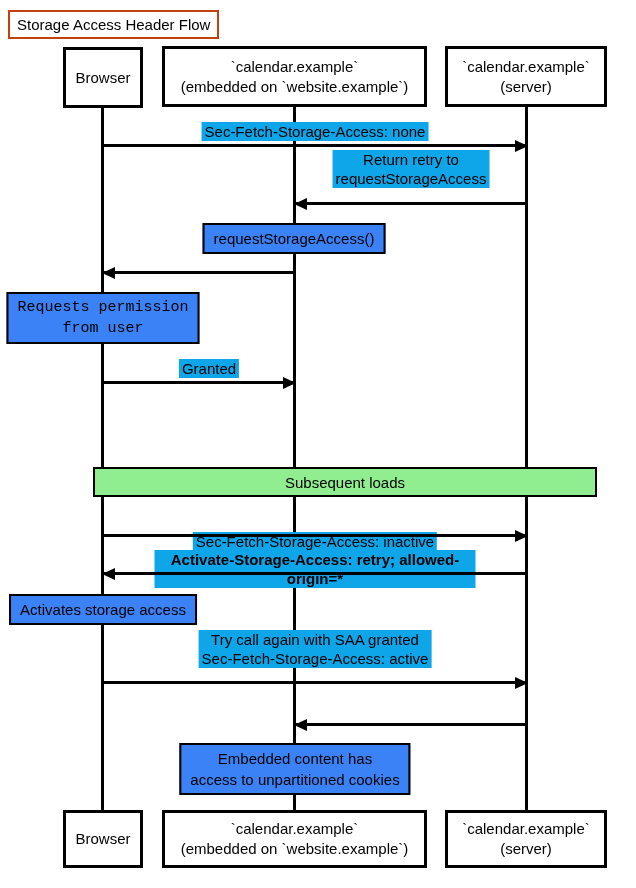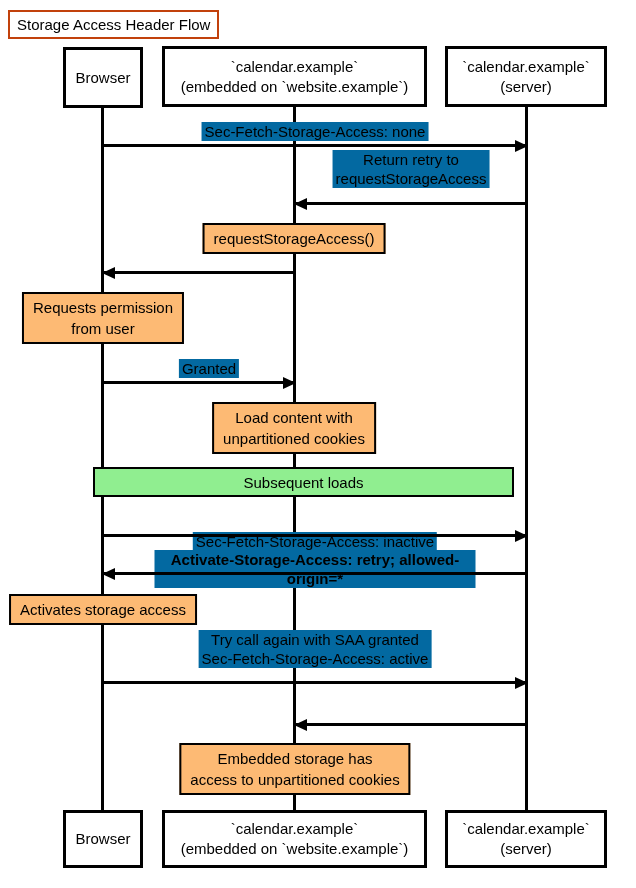--- a/index.html
+++ b/index.html
@@ -51,30 +51,30 @@
     top: 50%;
     transform: translateY(-50%);
     border-top: 6px solid transparent;
     border-bottom: 6px solid transparent;
   }
   .head-right { right: -1px; border-left: 13px solid #000; }
   .head-left  { left: -1px;  border-right: 13px solid #000; }
   .msg-label {
     position: absolute;
     transform: translateX(-50%);
-    background: #0369a1;
+    background: #0ea5e9;
     padding: 0 3px;
     line-height: 19px;
     text-align: center;
     white-space: pre-line;
   }
   .note {
     position: absolute;
     transform: translateX(-50%);
-    background: #fdba74;
+    background: #3b82f6;
     border: 2px solid #000;
     padding: 3px 9px;
     line-height: 21px;
     text-align: center;
     white-space: pre-line;
   }
   .divider {
     position: absolute;
     box-sizing: border-box;
     border: 2px solid #000;
@@ -112,32 +112,30 @@
   <div class="msg-line" style="left:295px; top:202px; width:232px;">
     <div class="head head-left"></div>
   </div>
 
   <div class="note" style="left:294px; top:223px;">requestStorageAccess()</div>
 
   <div class="msg-line" style="left:103px; top:271px; width:192px;">
     <div class="head head-left"></div>
   </div>
 
-  <div class="note" style="left:103px; top:292px;">Requests permission
+  <div class="note" style="left:103px; top:292px;font-family:Liberation Mono, monospace;">Requests permission
 from user</div>
 
   <div class="msg-label" style="left:209px; top:359px;">Granted</div>
   <div class="msg-line" style="left:103px; top:381px; width:192px;">
     <div class="head head-right"></div>
   </div>
 
-  <div class="note" style="left:294px; top:402px;">Load content with
-unpartitioned cookies</div>
 
-  <div class="divider" style="left:93px; top:467px; width:421px; height:30px;">
+  <div class="divider" style="left:93px; top:467px; width:504px; height:30px;">
     <span>Subsequent loads</span>
   </div>
 
   <div class="msg-label" style="left:315px; top:532px;">Sec-Fetch-Storage-Access: inactive</div>
   <div class="msg-line" style="left:103px; top:534px; width:424px;">
     <div class="head head-right"></div>
   </div>
 
   <div class="msg-label" style="left:315px; top:550px;font-weight:bold;">Activate-Storage-Access: retry; allowed-origin=*</div>
   <div class="msg-line" style="left:103px; top:572px; width:424px;">
@@ -149,21 +147,21 @@
   <div class="msg-label" style="left:315px; top:630px;">Try call again with SAA granted
 Sec-Fetch-Storage-Access: active</div>
   <div class="msg-line" style="left:103px; top:681px; width:424px;">
     <div class="head head-right"></div>
   </div>
 
   <div class="msg-line" style="left:295px; top:723px; width:232px;">
     <div class="head head-left"></div>
   </div>
 
-  <div class="note" style="left:295px; top:743px;">Embedded storage has
+  <div class="note" style="left:295px; top:743px;">Embedded content has
 access to unpartitioned cookies</div>
 
   <div class="actor-box" style="left:63px; top:810px; width:80px; height:58px;">Browser</div>
   <div class="actor-box" style="left:162px; top:810px; width:265px; height:58px;">`calendar.example`
 (embedded on `website.example`)</div>
   <div class="actor-box" style="left:445px; top:810px; width:162px; height:58px;">`calendar.example`
 (server)</div>
 
 </div>
 

